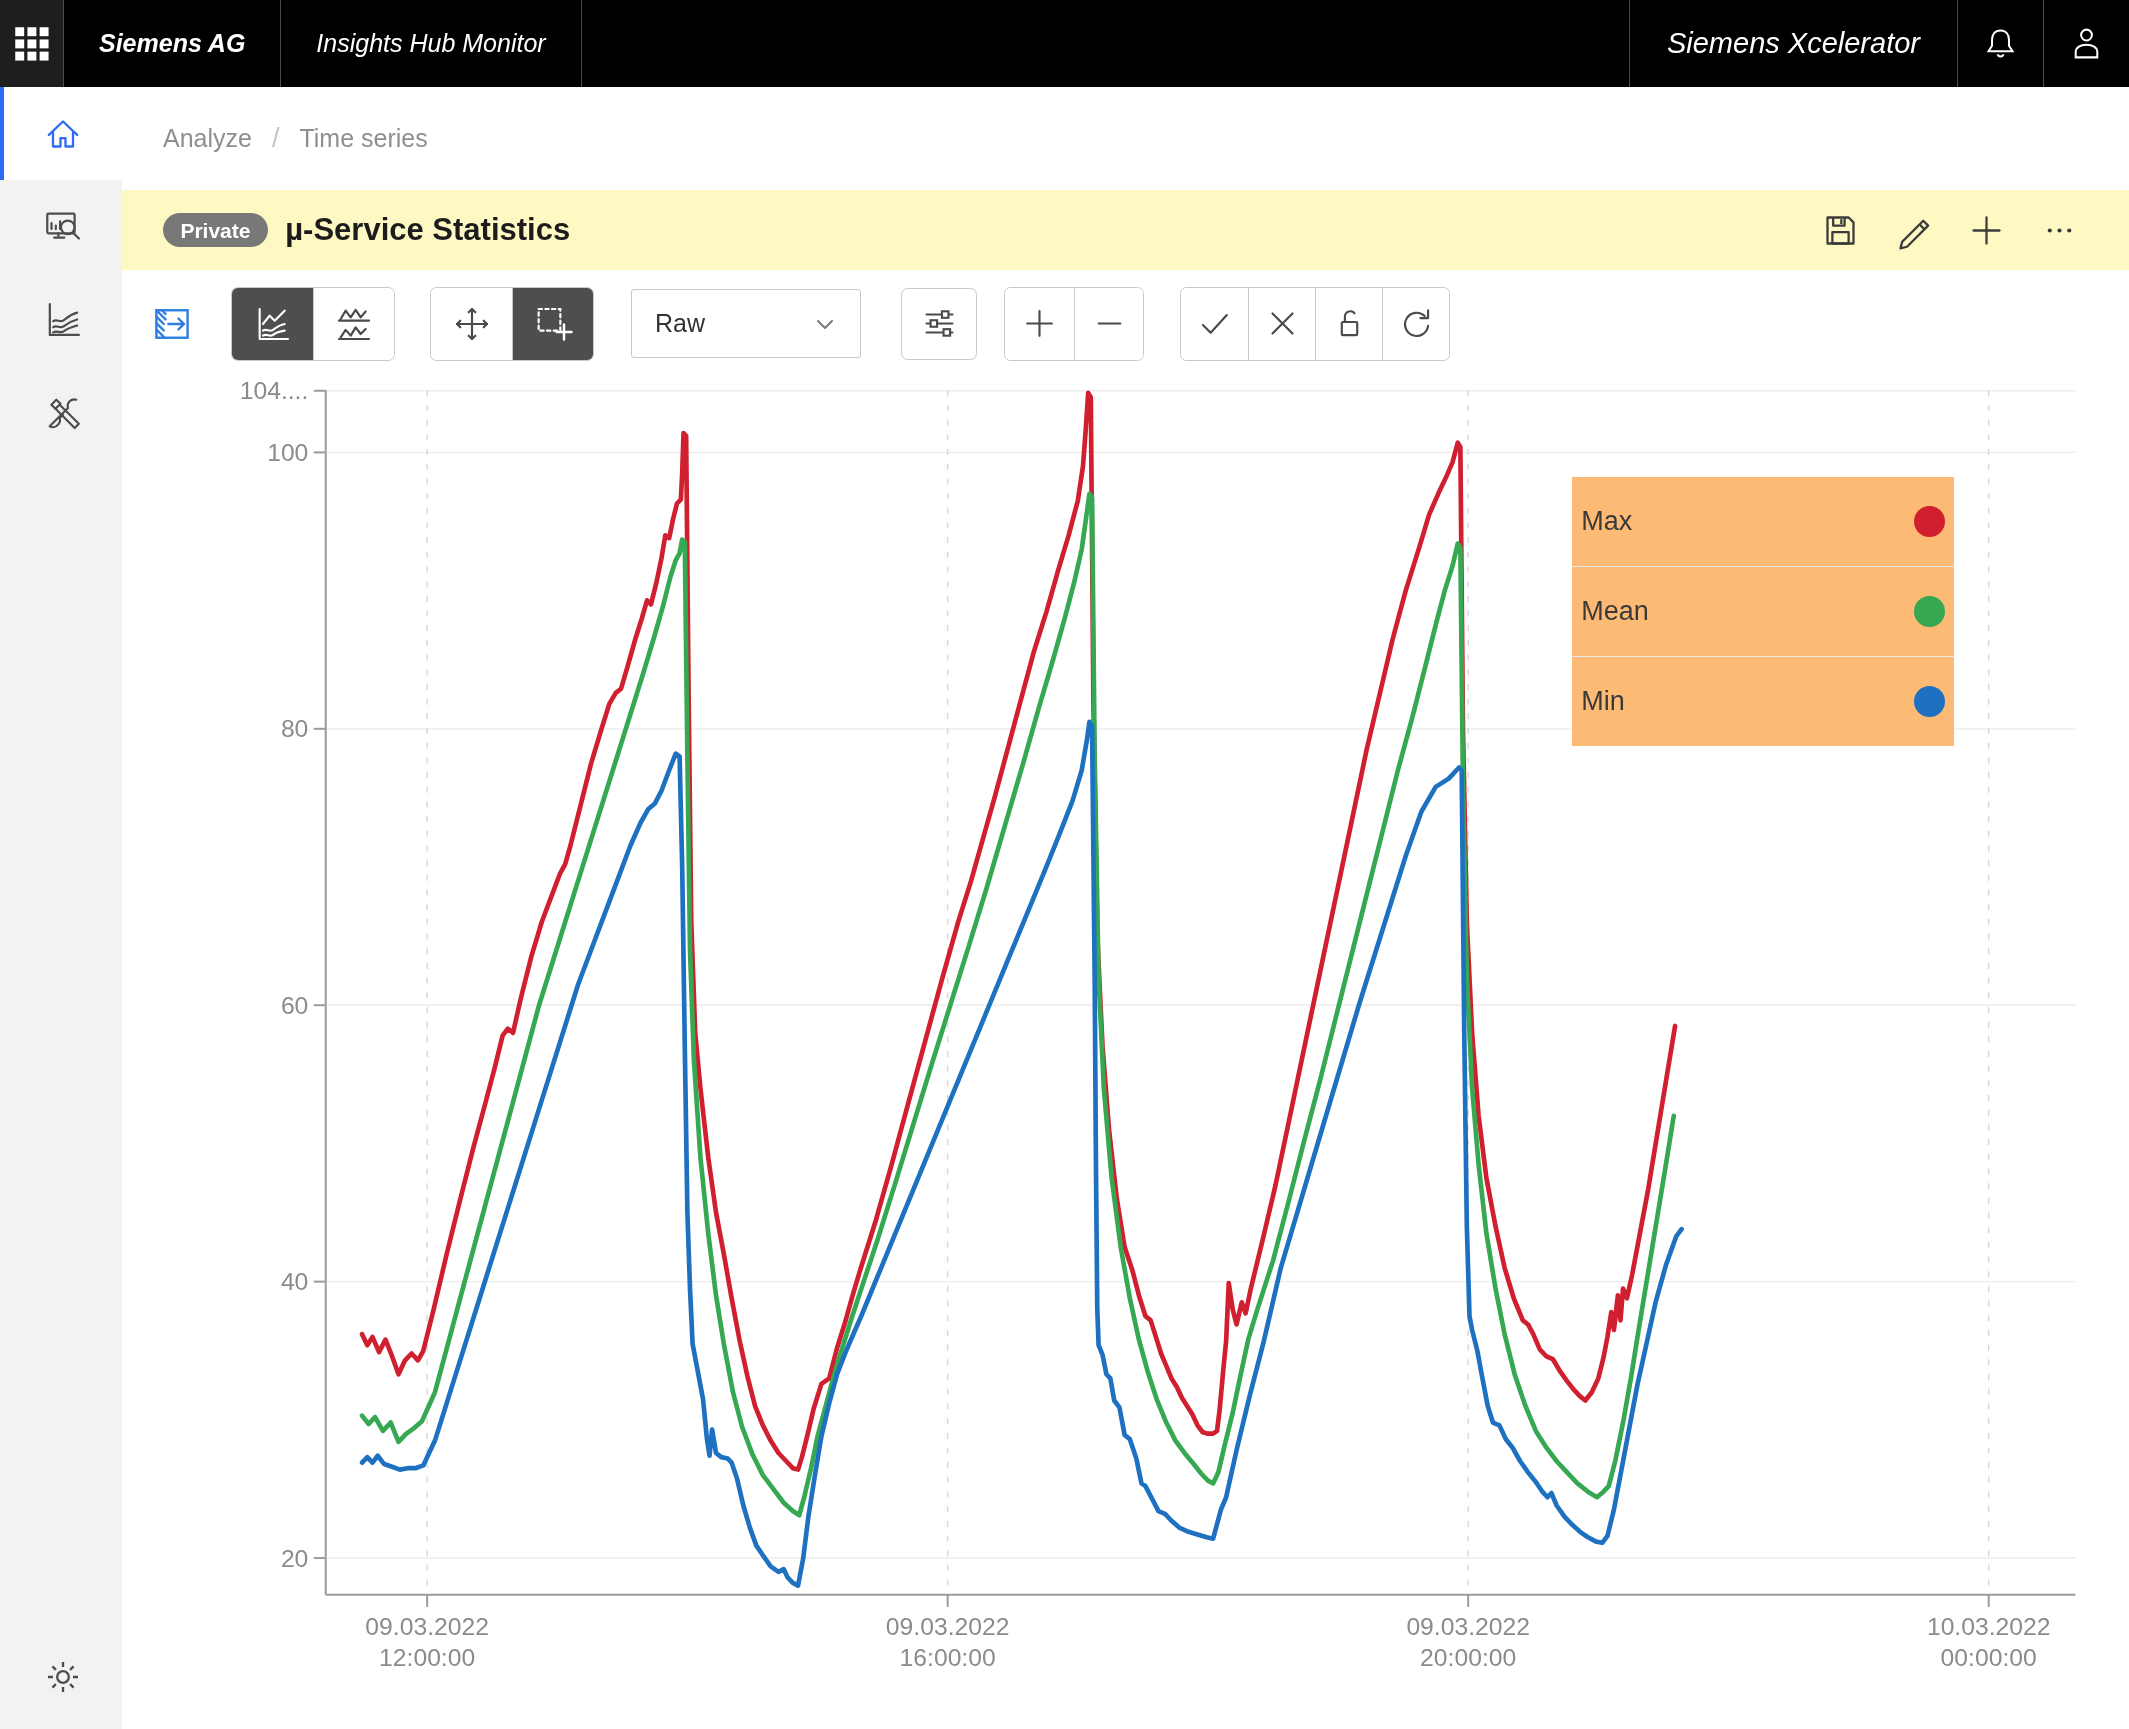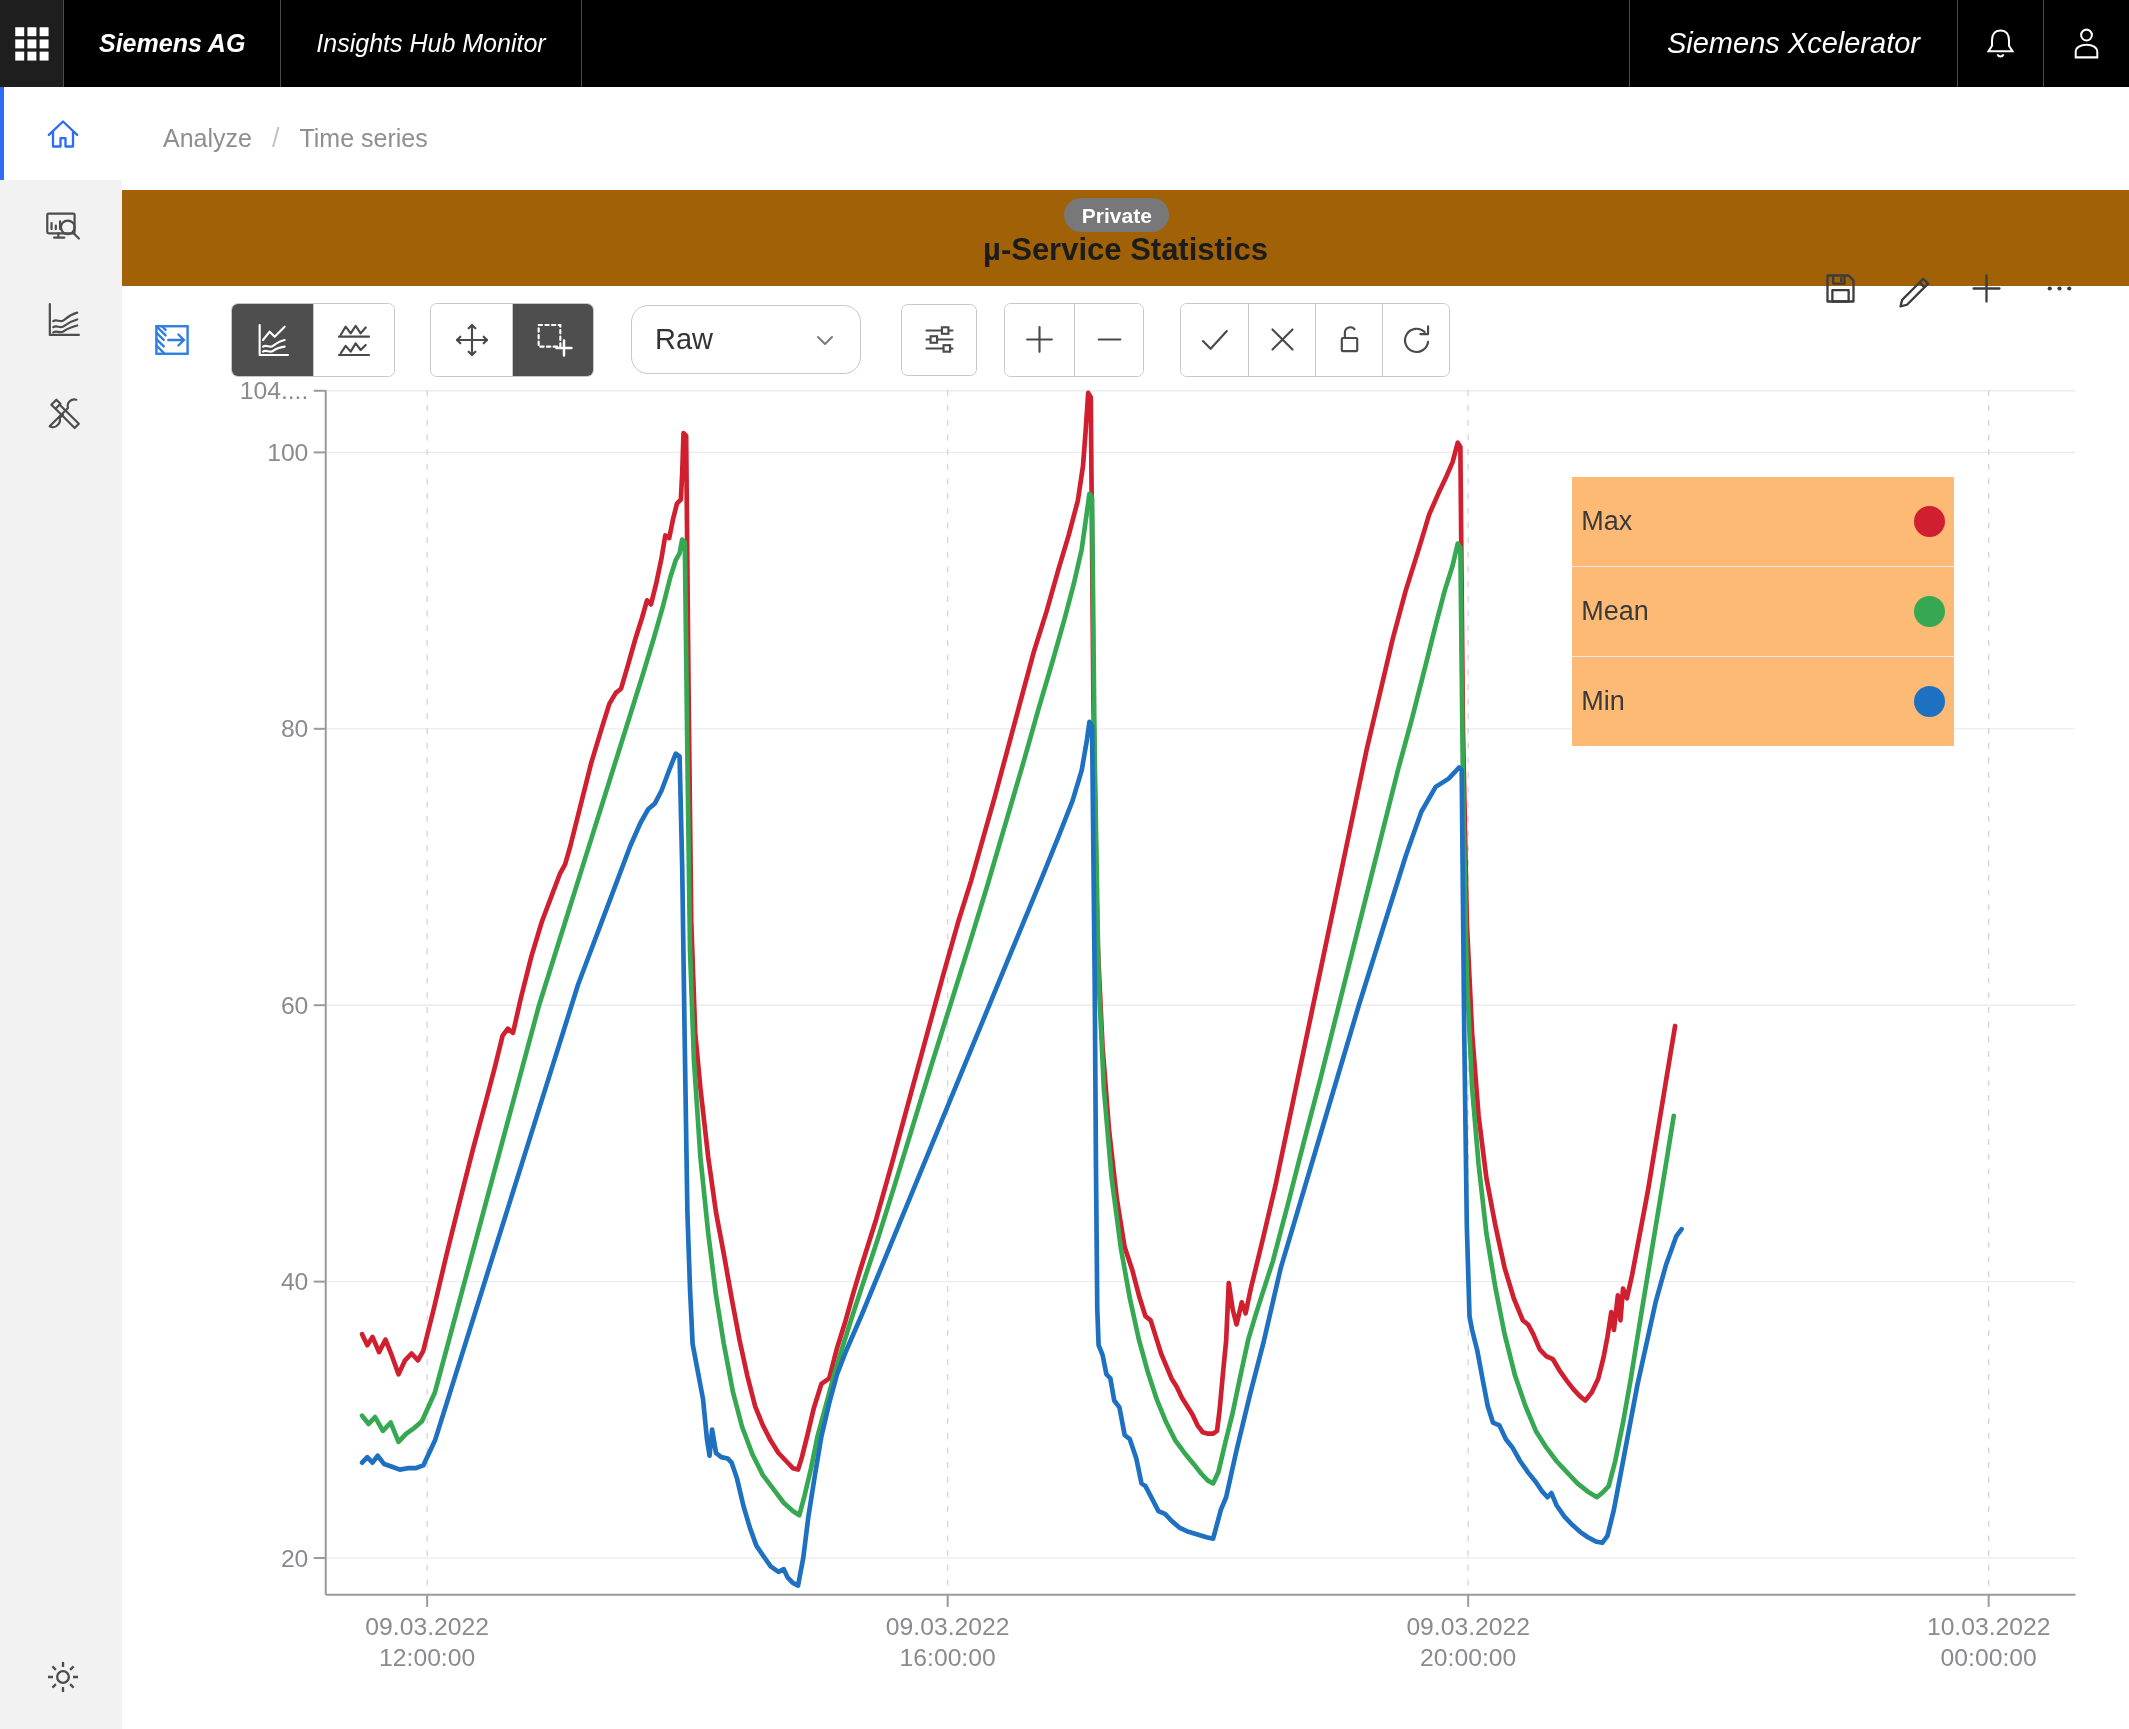--- a/index.html
+++ b/index.html
@@ -18,35 +18,35 @@
   .sidebar{position:absolute;left:0;top:87px;width:122px;bottom:0;background:#f2f2f2;border-right:0.7px solid #e2e2e2;}
   .side-item{height:93px;display:flex;align-items:center;justify-content:center;color:#4d4d4d;cursor:pointer;border-left:4.7px solid transparent;}
   .side-item.active{background:#fff;border-left:4.7px solid #2f6bf6;color:#2f6bf6;}
   .side-bottom{position:absolute;left:0;bottom:5.3px;width:100%;}
 
   
   .content{position:absolute;left:122px;top:87px;right:0;bottom:0;background:#fff;}
   .breadcrumb{height:103px;display:flex;align-items:center;padding-left:41px;font-size:25px;color:#8f8f8f;}
   .breadcrumb .sep{margin:0 20px;color:#c4c4c4;font-size:27px;}
   .crumb{cursor:pointer;}
-  .titlebar{height:80px;background:#a16207;display:flex;align-items:center;padding:8px 41px;flex-direction:column;}
+  .titlebar{height:80px;background:#fef9c3;display:flex;align-items:center;padding:0 41px;}
   .pill{background:#787878;color:#fff;font-size:21px;font-weight:bold;padding:6.7px 17.4px;border-radius:27px;margin-right:17.4px;line-height:1;}
   .page-title{font-size:31px;font-weight:bold;color:#1c1c1c;}
   .title-actions{margin-left:auto;display:flex;align-items:center;gap:32px;color:#3c3c3c;padding-right:8px;}
   .ta-btn{width:41px;height:41px;display:flex;align-items:center;justify-content:center;cursor:pointer;}
 
   
   .toolbar{height:107px;display:flex;align-items:center;background:#fff;}
   .tbtn{height:72px;display:flex;align-items:center;justify-content:center;background:#fff;border:1.3px solid #c8c8c8;color:#4a4a4a;cursor:pointer;box-sizing:border-box;}
   .tgroup{display:flex;border-radius:6.7px;overflow:hidden;border:1.3px solid #c8c8c8;}
   .tgroup .tbtn{border:none;border-left:1.3px solid #c8c8c8;}
   .tgroup .tbtn:first-child{border-left:none;}
   .tbtn.active{background:#4e4e4e;color:#fff;}
   .single{border-radius:6.7px;}
-  .dropdown{height:69px;width:230px;border:1.3px solid #c8c8c8;border-radius:17px;display:flex;align-items:center;padding:8px 23px;box-sizing:border-box;font-size:29px;color:#333;cursor:pointer;}
+  .dropdown{height:69px;width:230px;border:1.3px solid #c8c8c8;border-radius:3px;display:flex;align-items:center;padding:8px 23px;box-sizing:border-box;font-size:25px;color:#333;cursor:pointer;}
   .dropdown .dd-label{flex:1;}
   .panel-toggle{margin-left:28px;color:#2f7de1;cursor:pointer;display:flex;align-items:center;}
 
   
   .chart-region{position:absolute;left:0;top:290px;right:0;bottom:0;}
   .legend{position:absolute;left:1450px;top:100px;width:382px;background:#fdba74;}
   .legend-row{height:89px;display:flex;align-items:center;justify-content:space-between;padding:0 9.3px;border-bottom:1.3px solid #e8e8e8;cursor:pointer;}
   .legend-row:last-child{border-bottom:none;}
   .legend-label{font-size:27px;color:#3a3a3a;}
   .legend-dot{width:31px;height:31px;border-radius:50%;}

